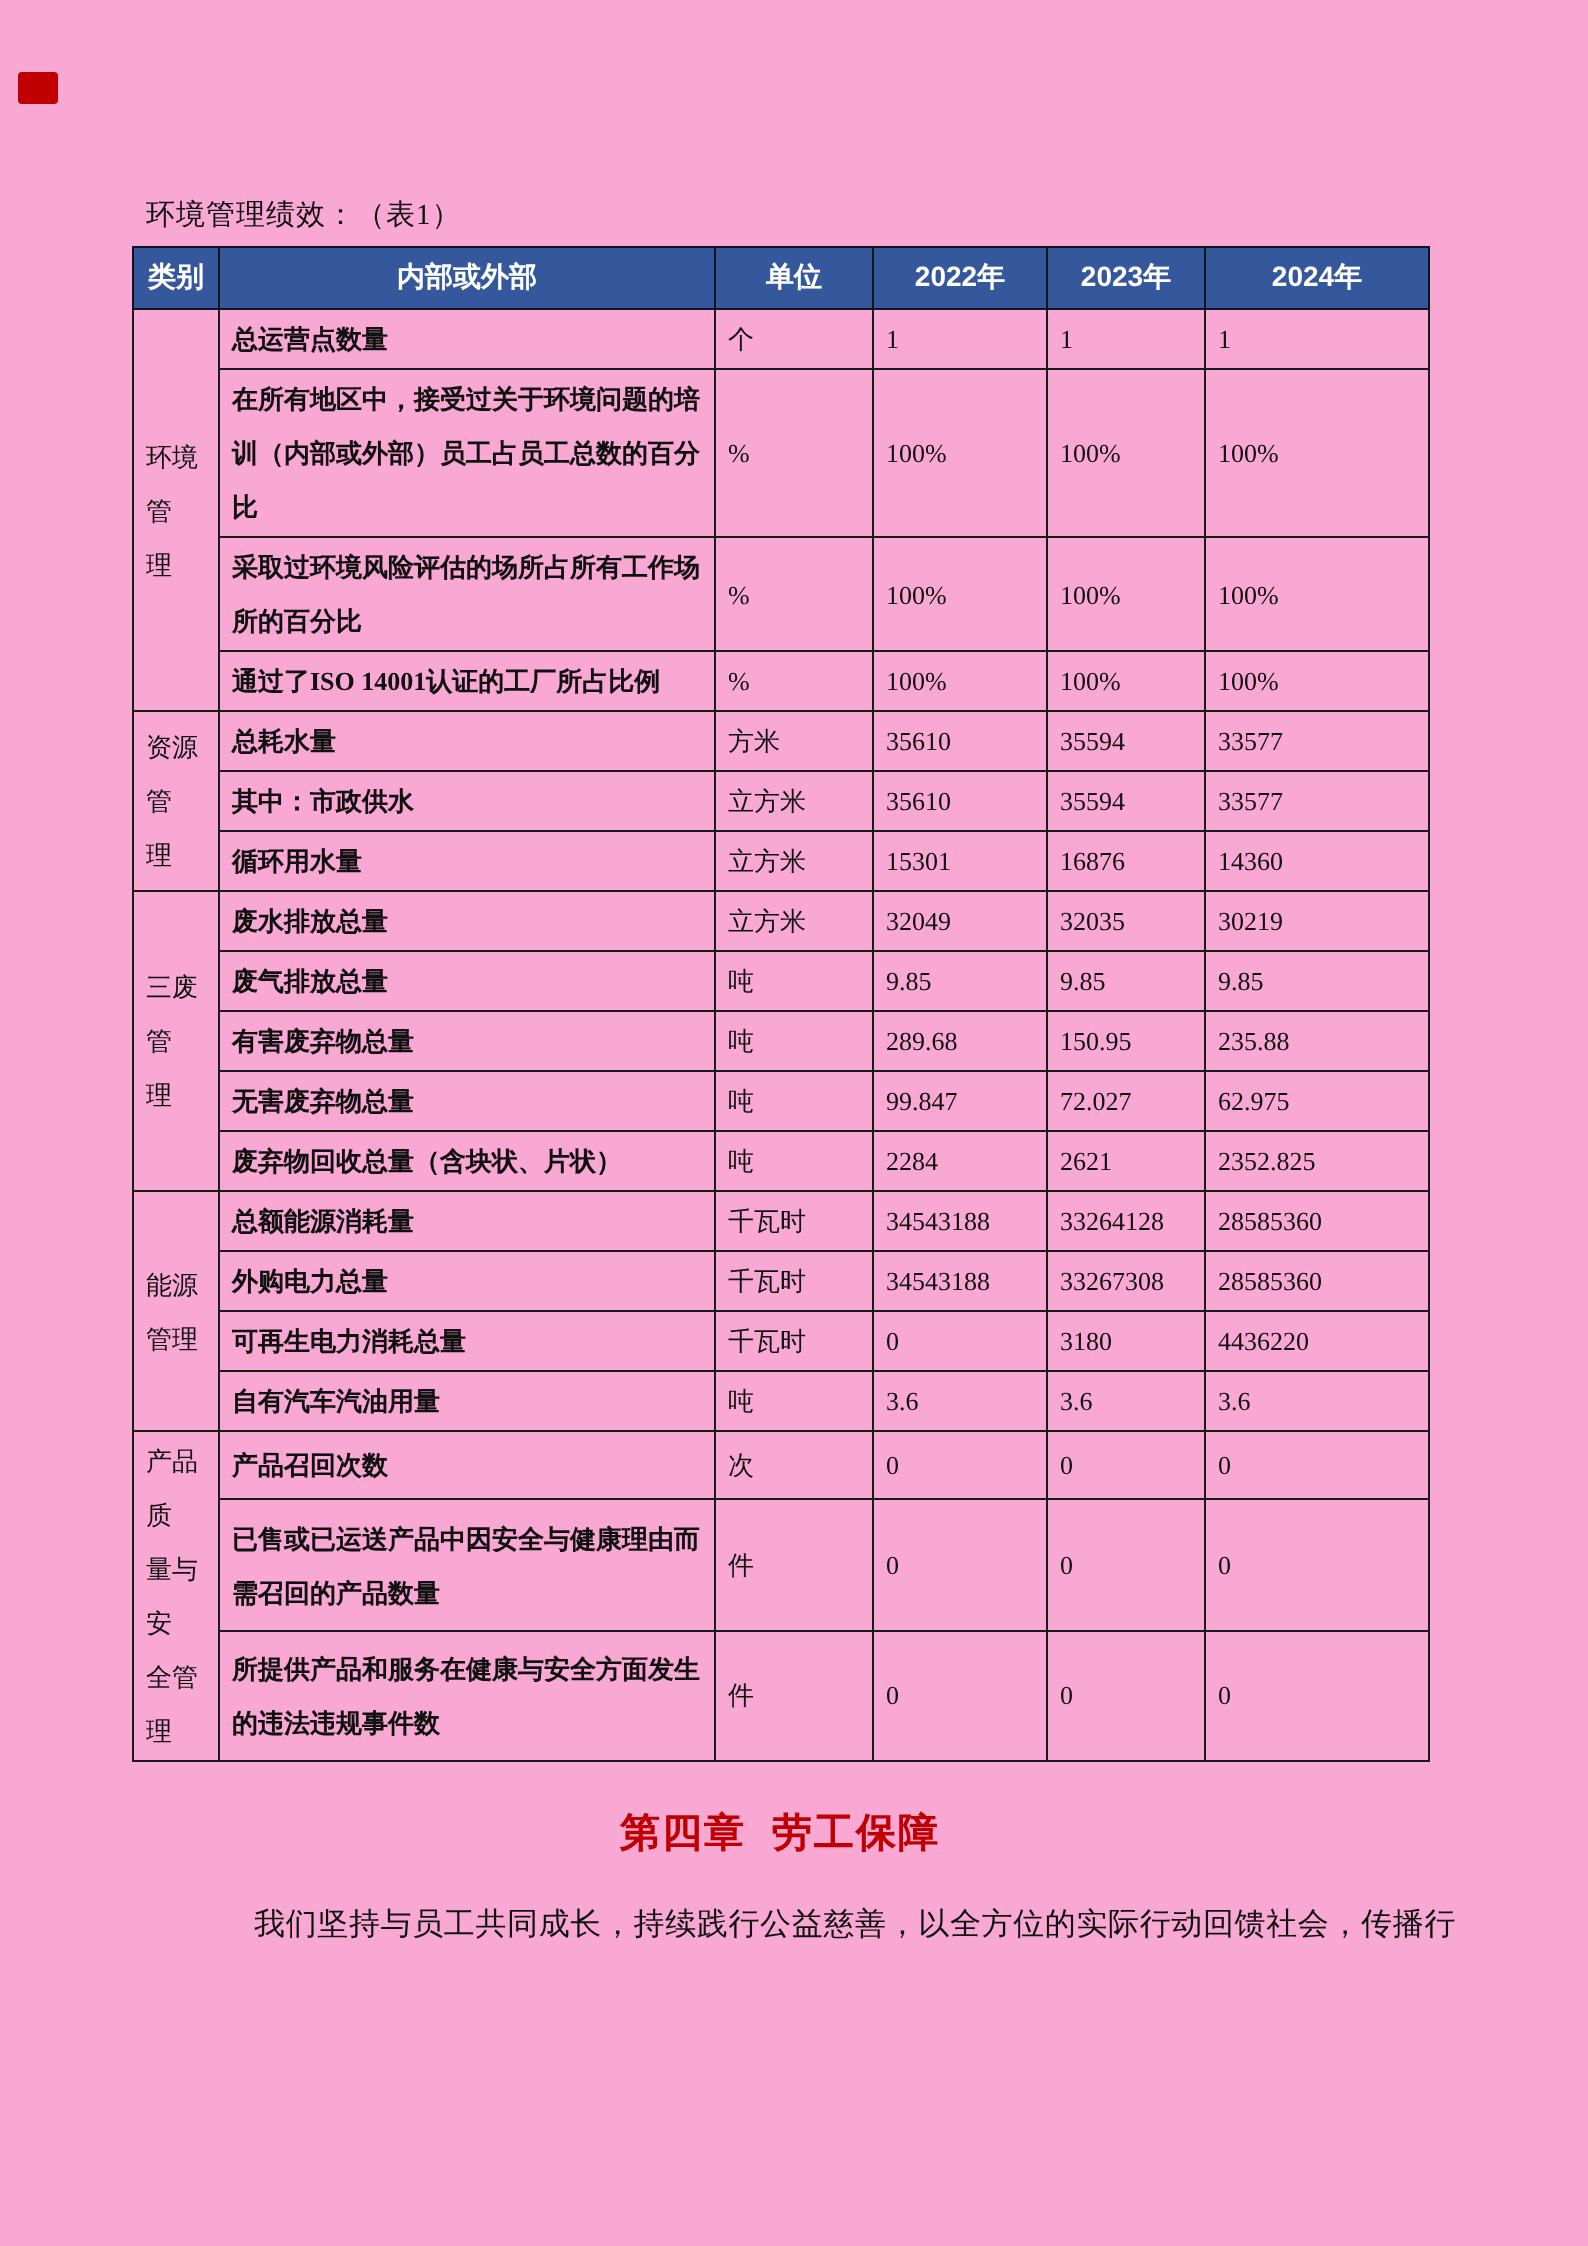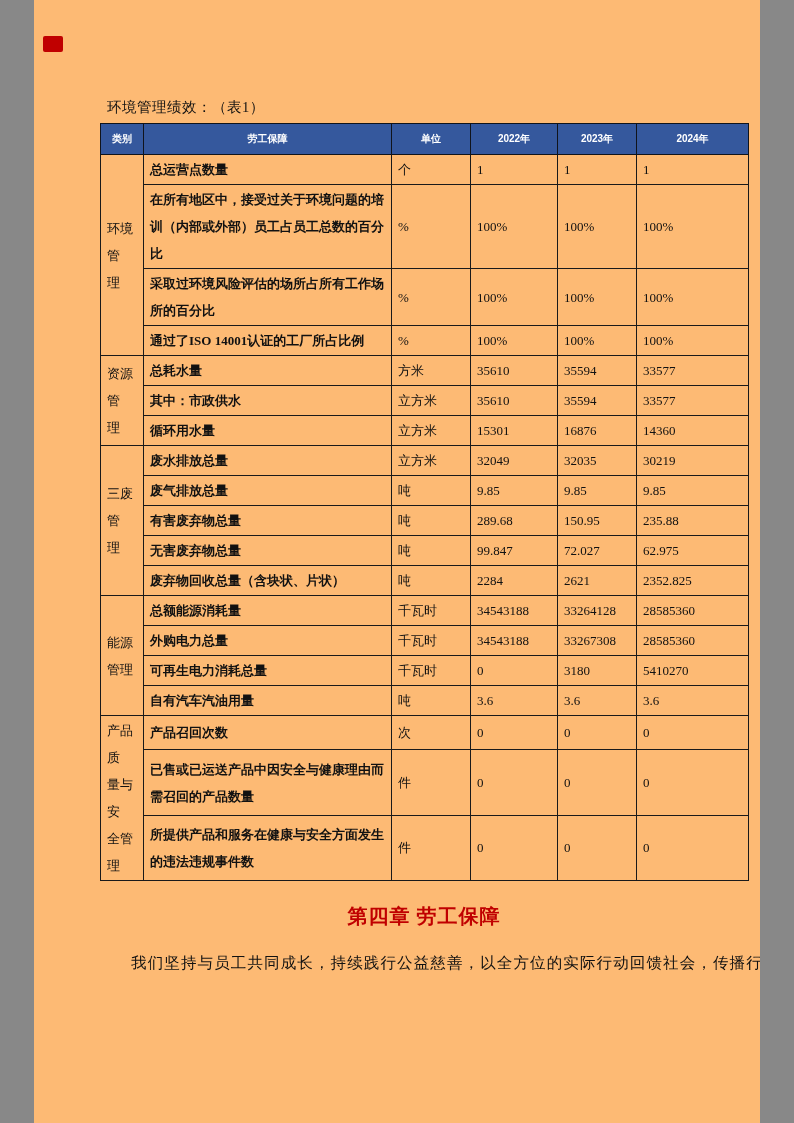--- a/index.html
+++ b/index.html
@@ -1,20 +1,20 @@
 <!DOCTYPE html>
 <html><head>
 <meta charset="utf-8">
 <style>
   html,body{margin:0;padding:0;background:#888;}
   .page{
     position:relative;
-    width:726px;height:1123px;
+    width:794px;height:1123px;
     margin:0 auto;
-    background:#fdba74;
+    background:#f9a8d4;
     font-family:"Liberation Serif","DejaVu Serif",serif;
     color:#111;
     overflow:hidden;
   }
   .corner-mark{
     position:absolute;left:9px;top:36px;
     width:20px;height:16px;
     background:var(--corner-red,#c00000);
     border-radius:2px;
   }
@@ -27,21 +27,21 @@
     border-collapse:collapse;
     table-layout:fixed;
     width:648px;
     font-size:13px;
   }
   table.perf th{
     background:var(--header-bg,#35589d);
     color:#fff;
     font-family:"Liberation Sans","DejaVu Sans",sans-serif;
     font-weight:bold;
-    font-size:10px;
+    font-size:14px;
     height:30px;
     border:1px solid #10141c;
     padding:0 2px;
   }
   table.perf td{
     border:1px solid #1a1a1a;
     line-height:27px;
     vertical-align:middle;
     padding:1px 6px;
   }
@@ -51,36 +51,37 @@
     text-align:left;
     font-family:Liberation Serif, serif;
   }
   td.name{padding-left:8px;font-weight:bold;}
   td.unit{padding-left:7px;}
   td.val{padding-left:7px;}
   .chapter-title{
     position:absolute;left:66px;top:903px;
     width:648px;
     text-align:center;
-    font-family:Liberation Serif, serif;
+    font-family:Liberation Mono, monospace;
     font-weight:bold;
     font-size:20px;
     color:var(--chapter-red,#c00000);
     letter-spacing:1px;
   }
   .para{
     position:absolute;left:66px;top:946px;
     width:662px;
     font-size:15.5px;
     line-height:34px;
     letter-spacing:0.3px;
   }
   .para .line{
     text-align:justify;
     text-align-last:justify;
+    margin-left:30px;
   }
   .para .line.first{text-indent:2em;}
   .page-number{
     position:absolute;left:0;top:1072px;
     width:794px;
     text-align:center;
     font-family:"Liberation Sans","DejaVu Sans",sans-serif;
     font-size:12px;
     color:#222;
   }
@@ -99,21 +100,21 @@
       <col style="width:43px">
       <col style="width:248px">
       <col style="width:79px">
       <col style="width:87px">
       <col style="width:79px">
       <col style="width:112px">
     </colgroup>
     <thead>
       <tr>
           <th>类别</th>
-          <th>劳工保障</th>
+          <th>内部或外部</th>
           <th>单位</th>
           <th>2022年</th>
           <th>2023年</th>
           <th>2024年</th>
         </tr>
     </thead>
     <tbody>
         <tr>
           <td rowspan="4" class="cat">环境管
 理</td>
@@ -218,21 +219,21 @@
           <td class="unit">千瓦时</td>
           <td class="val">34543188</td>
           <td class="val">33267308</td>
           <td class="val">28585360</td>
         </tr>
         <tr>
           <td class="name">可再生电力消耗总量</td>
           <td class="unit">千瓦时</td>
           <td class="val">0</td>
           <td class="val">3180</td>
-          <td class="val">5410270</td>
+          <td class="val">4436220</td>
         </tr>
         <tr>
           <td class="name">自有汽车汽油用量</td>
           <td class="unit">吨</td>
           <td class="val">3.6</td>
           <td class="val">3.6</td>
           <td class="val">3.6</td>
         </tr>
         <tr>
           <td rowspan="3" class="cat">产品质

